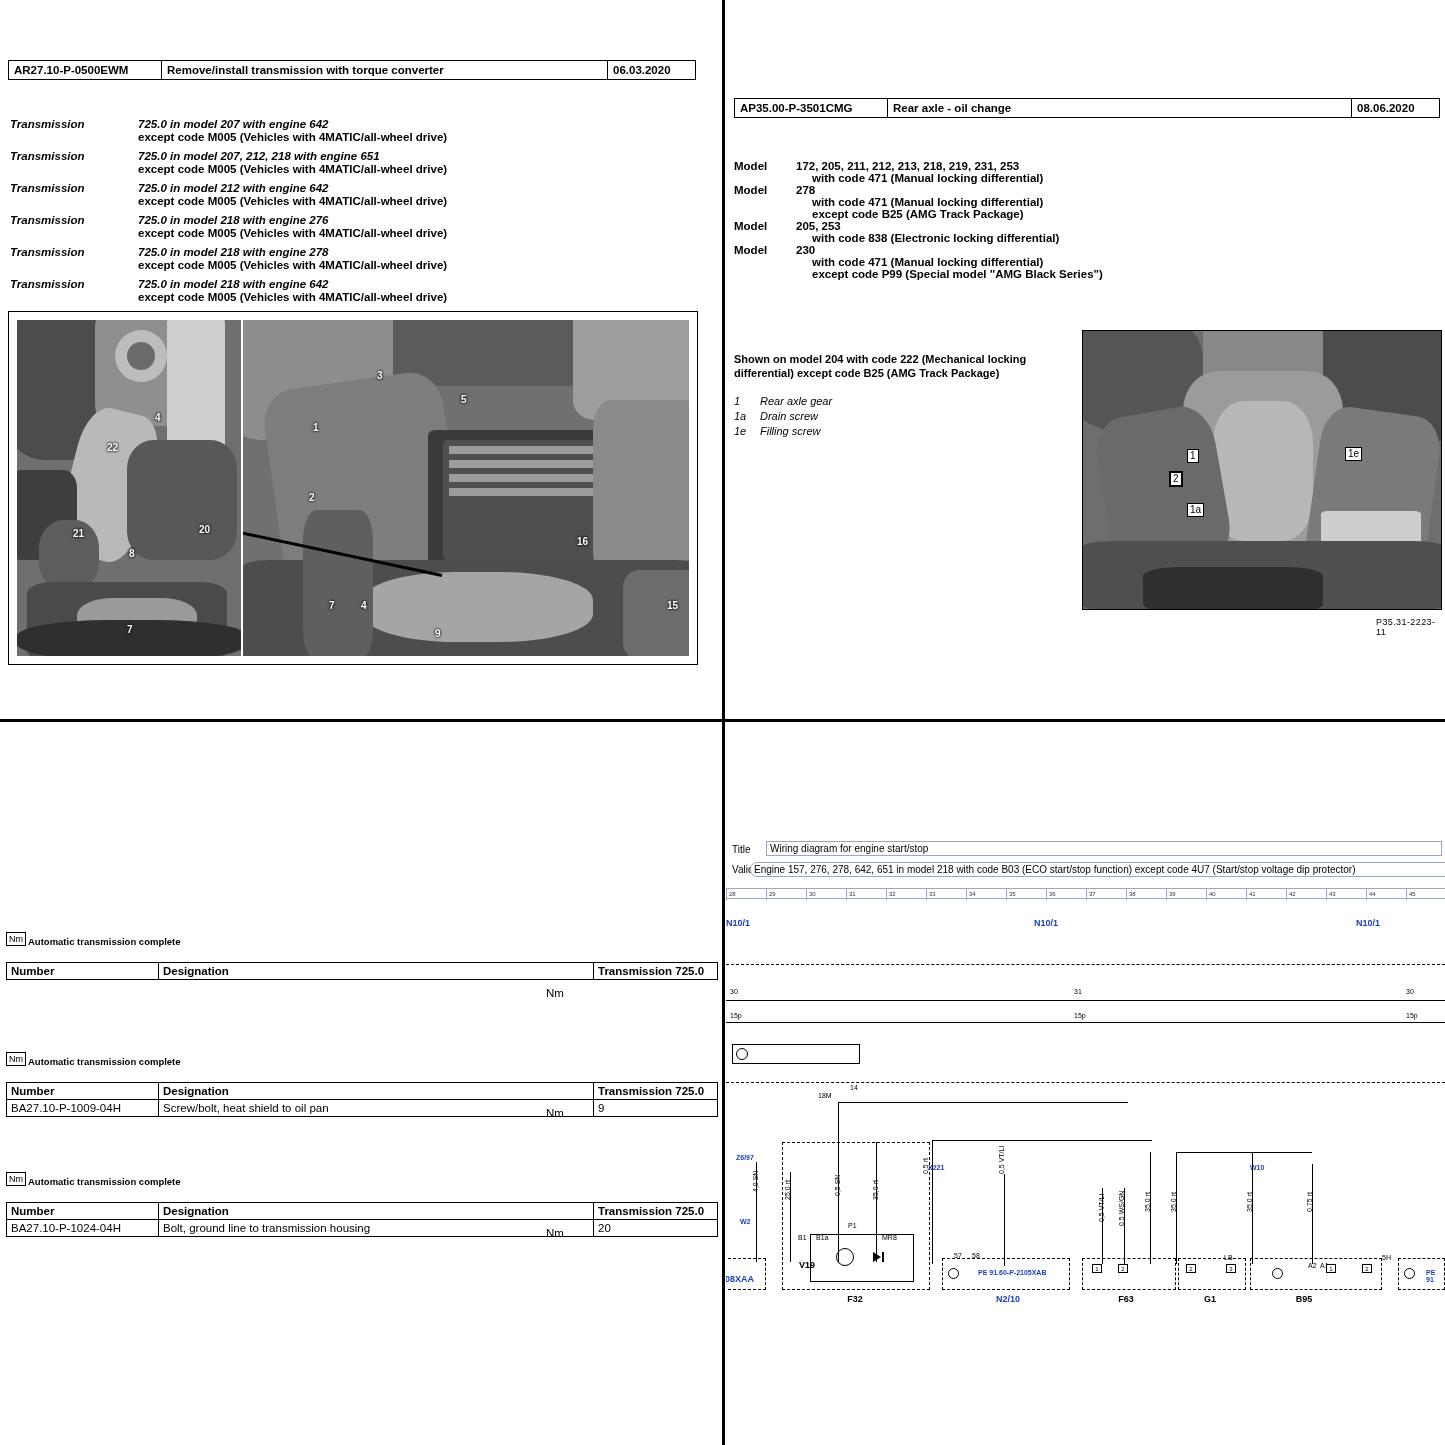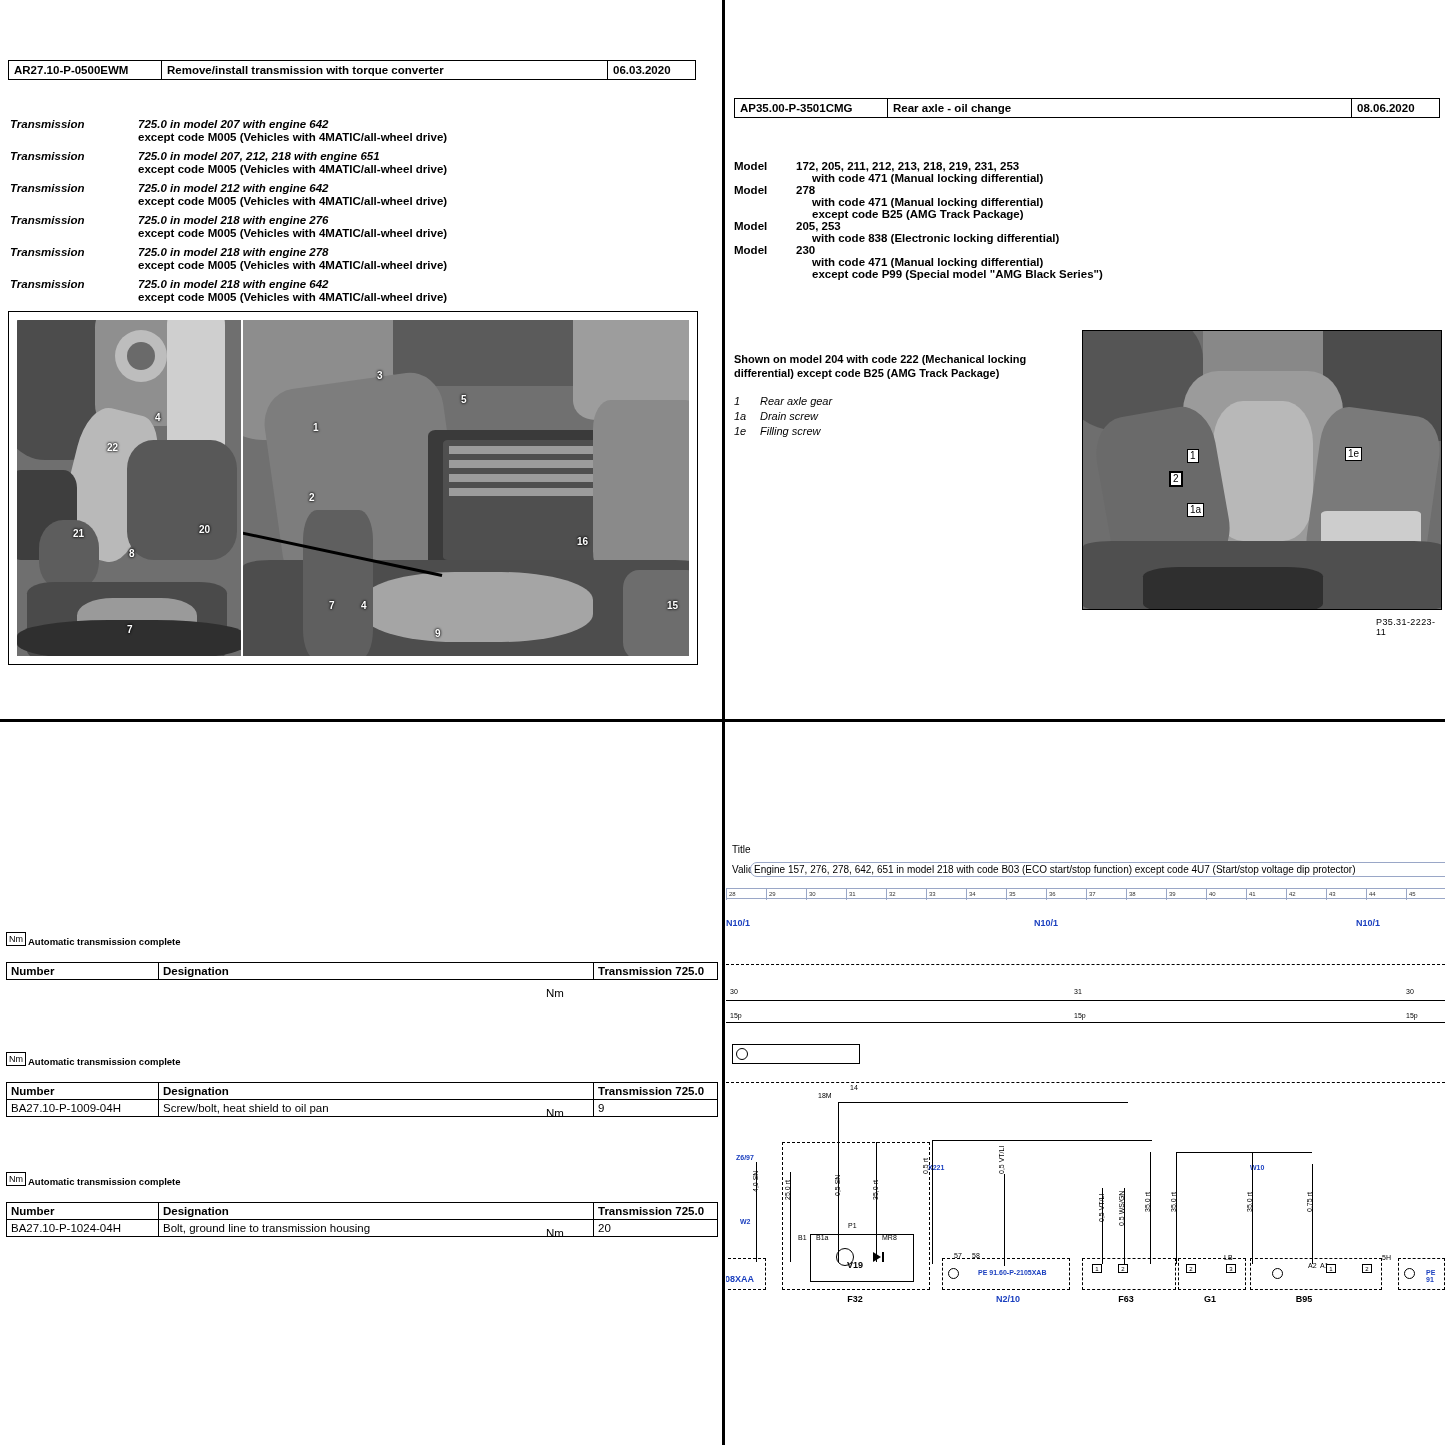--- a/index.html
+++ b/index.html
@@ -494,20 +494,21 @@
     </table>
   <div class="unit-cell" style="left:546px; top:505px;">Nm</div>
 </div>
 
 <div class="page" id="q-br">
 
   <div class="wd-meta" style="left:6px; top:120px; width:714px; height:40px;">
     <div class="lab" style="top:2px;">Title</div>
     <div class="lab" style="top:22px;">Validity</div>
   </div>
+  <div class="wd-field" style="left:40px; top:119px; width:676px;">Wiring diagram for engine start/stop</div>
   <div class="wd-field" style="left:24px; top:140px; width:731px;border-radius:7px;">Engine 157, 276, 278, 642, 651 in model 218 with code B03 (ECO start/stop function) except code 4U7 (Start/stop voltage dip protector)</div>
 
   <div class="wd-ruler" style="left:0px; top:166px; width:719px;">
     <div class="wd-tick" style="left:0px;   width:40px;">28</div>
     <div class="wd-tick" style="left:40px;  width:40px;">29</div>
     <div class="wd-tick" style="left:80px;  width:40px;">30</div>
     <div class="wd-tick" style="left:120px; width:40px;">31</div>
     <div class="wd-tick" style="left:160px; width:40px;">32</div>
     <div class="wd-tick" style="left:200px; width:40px;">33</div>
     <div class="wd-tick" style="left:240px; width:40px;">34</div>
@@ -545,21 +546,21 @@
   <div class="circle-ico" style="left:10px; top:326px; width:12px; height:12px;"></div>
 
   <div class="wd-box" style="left:84px; top:512px; width:104px; height:48px;"></div>
   <div class="circle-ico" style="left:110px; top:526px; width:18px; height:18px;"></div>
   <div class="wd-box" style="left:146px; top:528px; width:14px; height:14px; border:none;">
     <svg width="14" height="14" viewBox="0 0 14 14" aria-hidden="true">
         <polygon points="1,2 9,7 1,12" fill="#000"></polygon>
         <rect x="10" y="2" width="2" height="10" fill="#000"></rect>
       </svg>
   </div>
-  <div class="wd-comp-label" style="left:66px; top:538px; width:30px;margin-left:48px;">V19</div>
+  <div class="wd-comp-label" style="left:66px; top:538px; width:30px;">V19</div>
 
   <div class="wd-dash-box" style="left:56px; top:420px; width:148px; height:148px;"></div>
   <div class="wd-comp-label" style="left:104px; top:572px; width:50px;">F32</div>
 
   <div class="wd-dash-box" style="left:216px; top:536px; width:128px; height:32px;"></div>
   <div class="circle-ico" style="left:222px; top:546px; width:11px; height:11px;"></div>
   <div class="wd-lbl blue" style="left:252px; top:547px;">PE 91.60-P-2105XAB</div>
   <div class="wd-comp-label blue" style="left:254px; top:572px; width:56px;">N2/10</div>
 
   <div class="wd-dash-box" style="left:356px; top:536px; width:94px; height:32px;"></div>

